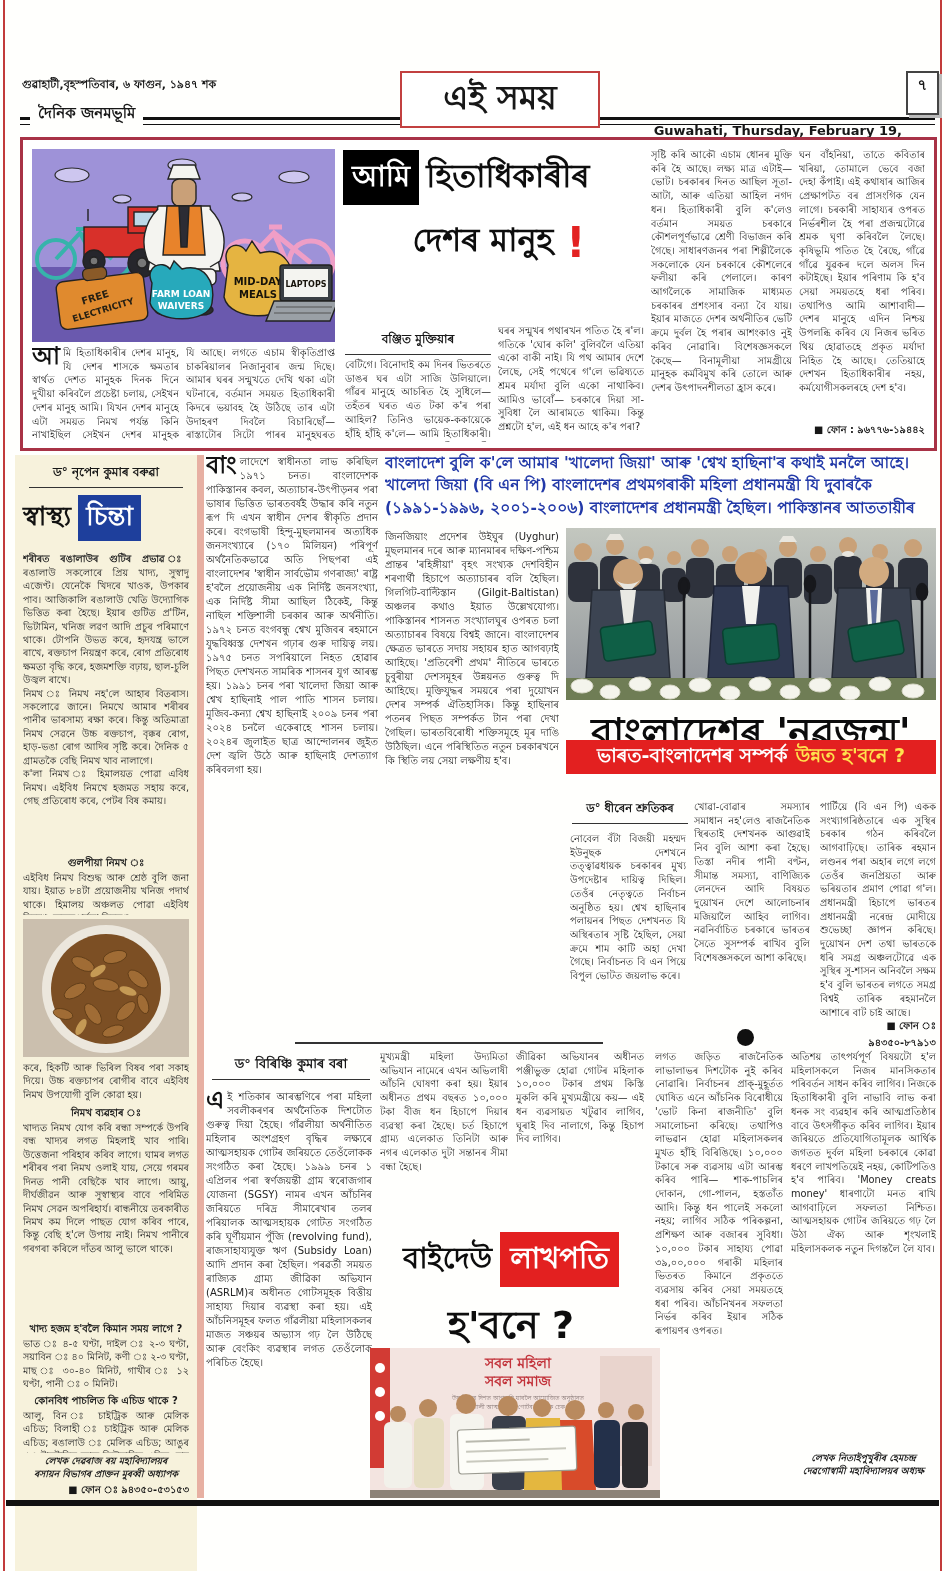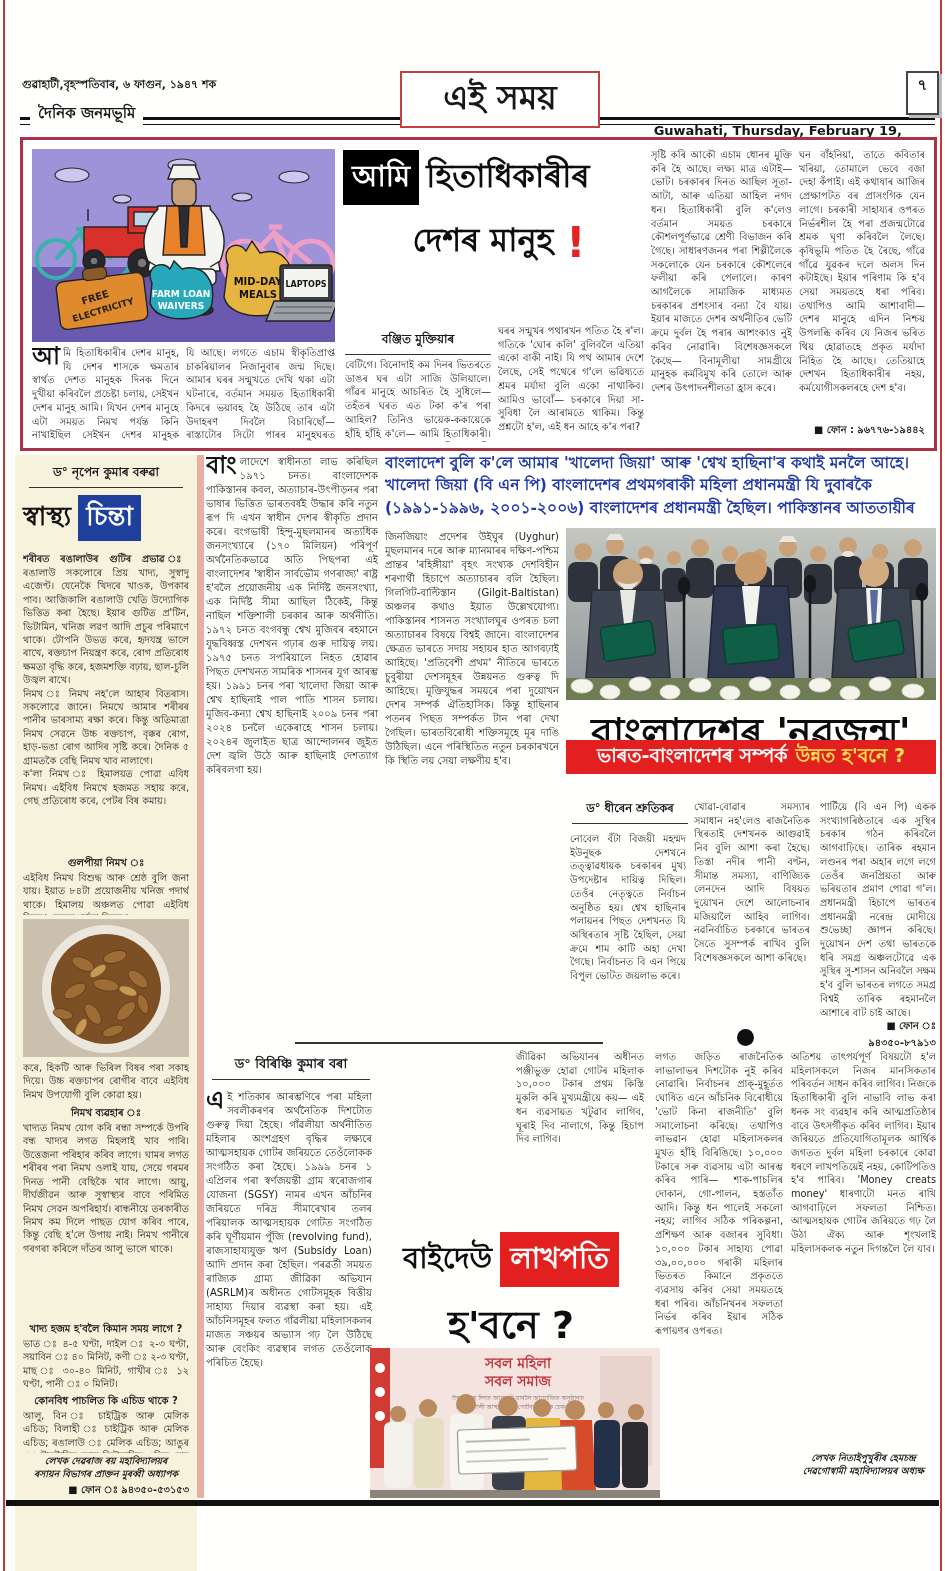--- a/index.html
+++ b/index.html
@@ -339,20 +339,21 @@
   <div class="col" style="left:820px;top:800px;width:116px;height:216px;">পাৰ্টিয়ে (বি এন পি) একক সংখ্যাগৰিষ্ঠতাৰে এক সুস্থিৰ চৰকাৰ গঠন কৰিবলৈ আগবাঢ়িছে। তাৰিক ৰহমান লণ্ডনৰ পৰা অহাৰ লগে লগে তেওঁৰ জনপ্ৰিয়তা আৰু ভৰিয়তাৰ প্ৰমাণ পোৱা গ'ল। প্ৰধানমন্ত্ৰী হিচাপে ভাৰতৰ প্ৰধানমন্ত্ৰী নৰেন্দ্ৰ মোদীয়ে শুভেচ্ছা জ্ঞাপন কৰিছে। দুয়োখন দেশ তথা ভাৰতকে ধৰি সমগ্ৰ অঞ্চলটোৱে এক সুস্থিৰ সু-শাসন অনিবলৈ সক্ষম হ'ব বুলি ভাৰতৰ লগতে সমগ্ৰ বিশ্বই তাৰিক ৰহমানলৈ আশাৰে বাট চাই আছে।</div>
   <div class="abs phone" style="left:820px;top:1018px;width:116px;">■ ফোন ঃ ৯৪৩৫০-৮৭৯১৩</div>
 
   <div class="abs div-rule"></div>
   <div class="abs div-dot"></div>
 
   <div class="byline" style="left:212px;top:1054px;width:158px;font-size:13px;">ড° বিৰিঞ্চি কুমাৰ বৰা</div>
   <div class="col" style="left:206px;top:1090px;width:166px;height:406px;font-size:10px;">
     <span class="dropcap">এ</span><span>ই শতিকাৰ আৰম্ভণিৰে পৰা মহিলা সবলীকৰণৰ অৰ্থনৈতিক দিশটোত গুৰুত্ব দিয়া হৈছে। গাঁৱলীয়া অৰ্থনীতিত মহিলাৰ অংশগ্ৰহণ বৃদ্ধিৰ লক্ষ্যৰে আত্মসহায়ক গোটৰ জৰিয়তে তেওঁলোকক সংগঠিত কৰা হৈছে। ১৯৯৯ চনৰ ১ এপ্ৰিলৰ পৰা স্বৰ্ণজয়ন্তী গ্ৰাম স্বৰোজগাৰ যোজনা (SGSY) নামৰ এখন আঁচনিৰ জৰিয়তে দৰিদ্ৰ সীমাৰেখাৰ তলৰ পৰিয়ালক আত্মসহায়ক গোটত সংগঠিত কৰি ঘূৰ্ণীয়মান পুঁজি (revolving fund), ৰাজসাহায্যযুক্ত ঋণ (Subsidy Loan) আদি প্ৰদান কৰা হৈছিল। পৰৱৰ্তী সময়ত ৰাজ্যিক গ্ৰাম্য জীৱিকা অভিযান (ASRLM)ৰ অধীনত গোটসমূহক বিত্তীয় সাহায্য দিয়াৰ ব্যৱস্থা কৰা হয়। এই আঁচনিসমূহৰ ফলত গাঁৱলীয়া মহিলাসকলৰ মাজত সঞ্চয়ৰ অভ্যাস গঢ় লৈ উঠিছে আৰু বেংকিং ব্যৱস্থাৰ লগত তেওঁলোক পৰিচিত হৈছে।</span>
   </div>
+  <div class="col" style="left:380px;top:1050px;width:128px;height:172px;">মুখ্যমন্ত্ৰী মহিলা উদ্যমিতা অভিযান নামেৰে এখন অভিলাষী আঁচনি ঘোষণা কৰা হয়। ইয়াৰ অধীনত প্ৰথম বছৰত ১০,০০০ টকা বীজ ধন হিচাপে দিয়াৰ ব্যৱস্থা কৰা হৈছে। চৰ্ত হিচাপে গ্ৰাম্য এলেকাত তিনিটা আৰু নগৰ এলেকাত দুটা সন্তানৰ সীমা বন্ধা হৈছে।</div>
   <div class="col" style="left:516px;top:1050px;width:128px;height:172px;">জীৱিকা অভিযানৰ অধীনত পঞ্জীভুক্ত হোৱা গোটৰ মহিলাক ১০,০০০ টকাৰ প্ৰথম কিস্তি মুকলি কৰি মুখ্যমন্ত্ৰীয়ে কয়— এই ধন ব্যৱসায়ত খটুৱাব লাগিব, ঘূৰাই দিব নালাগে, কিন্তু হিচাপ দিব লাগিব।</div>
 
   <div class="abs lk-headline">
     <div class="lk-row">
       <span class="lk-b1">বাইদেউ</span>
       <span class="lk-box">লাখপতি</span>
     </div>
     <div class="lk-l2">হ'বনে ?</div>
   </div>
 

